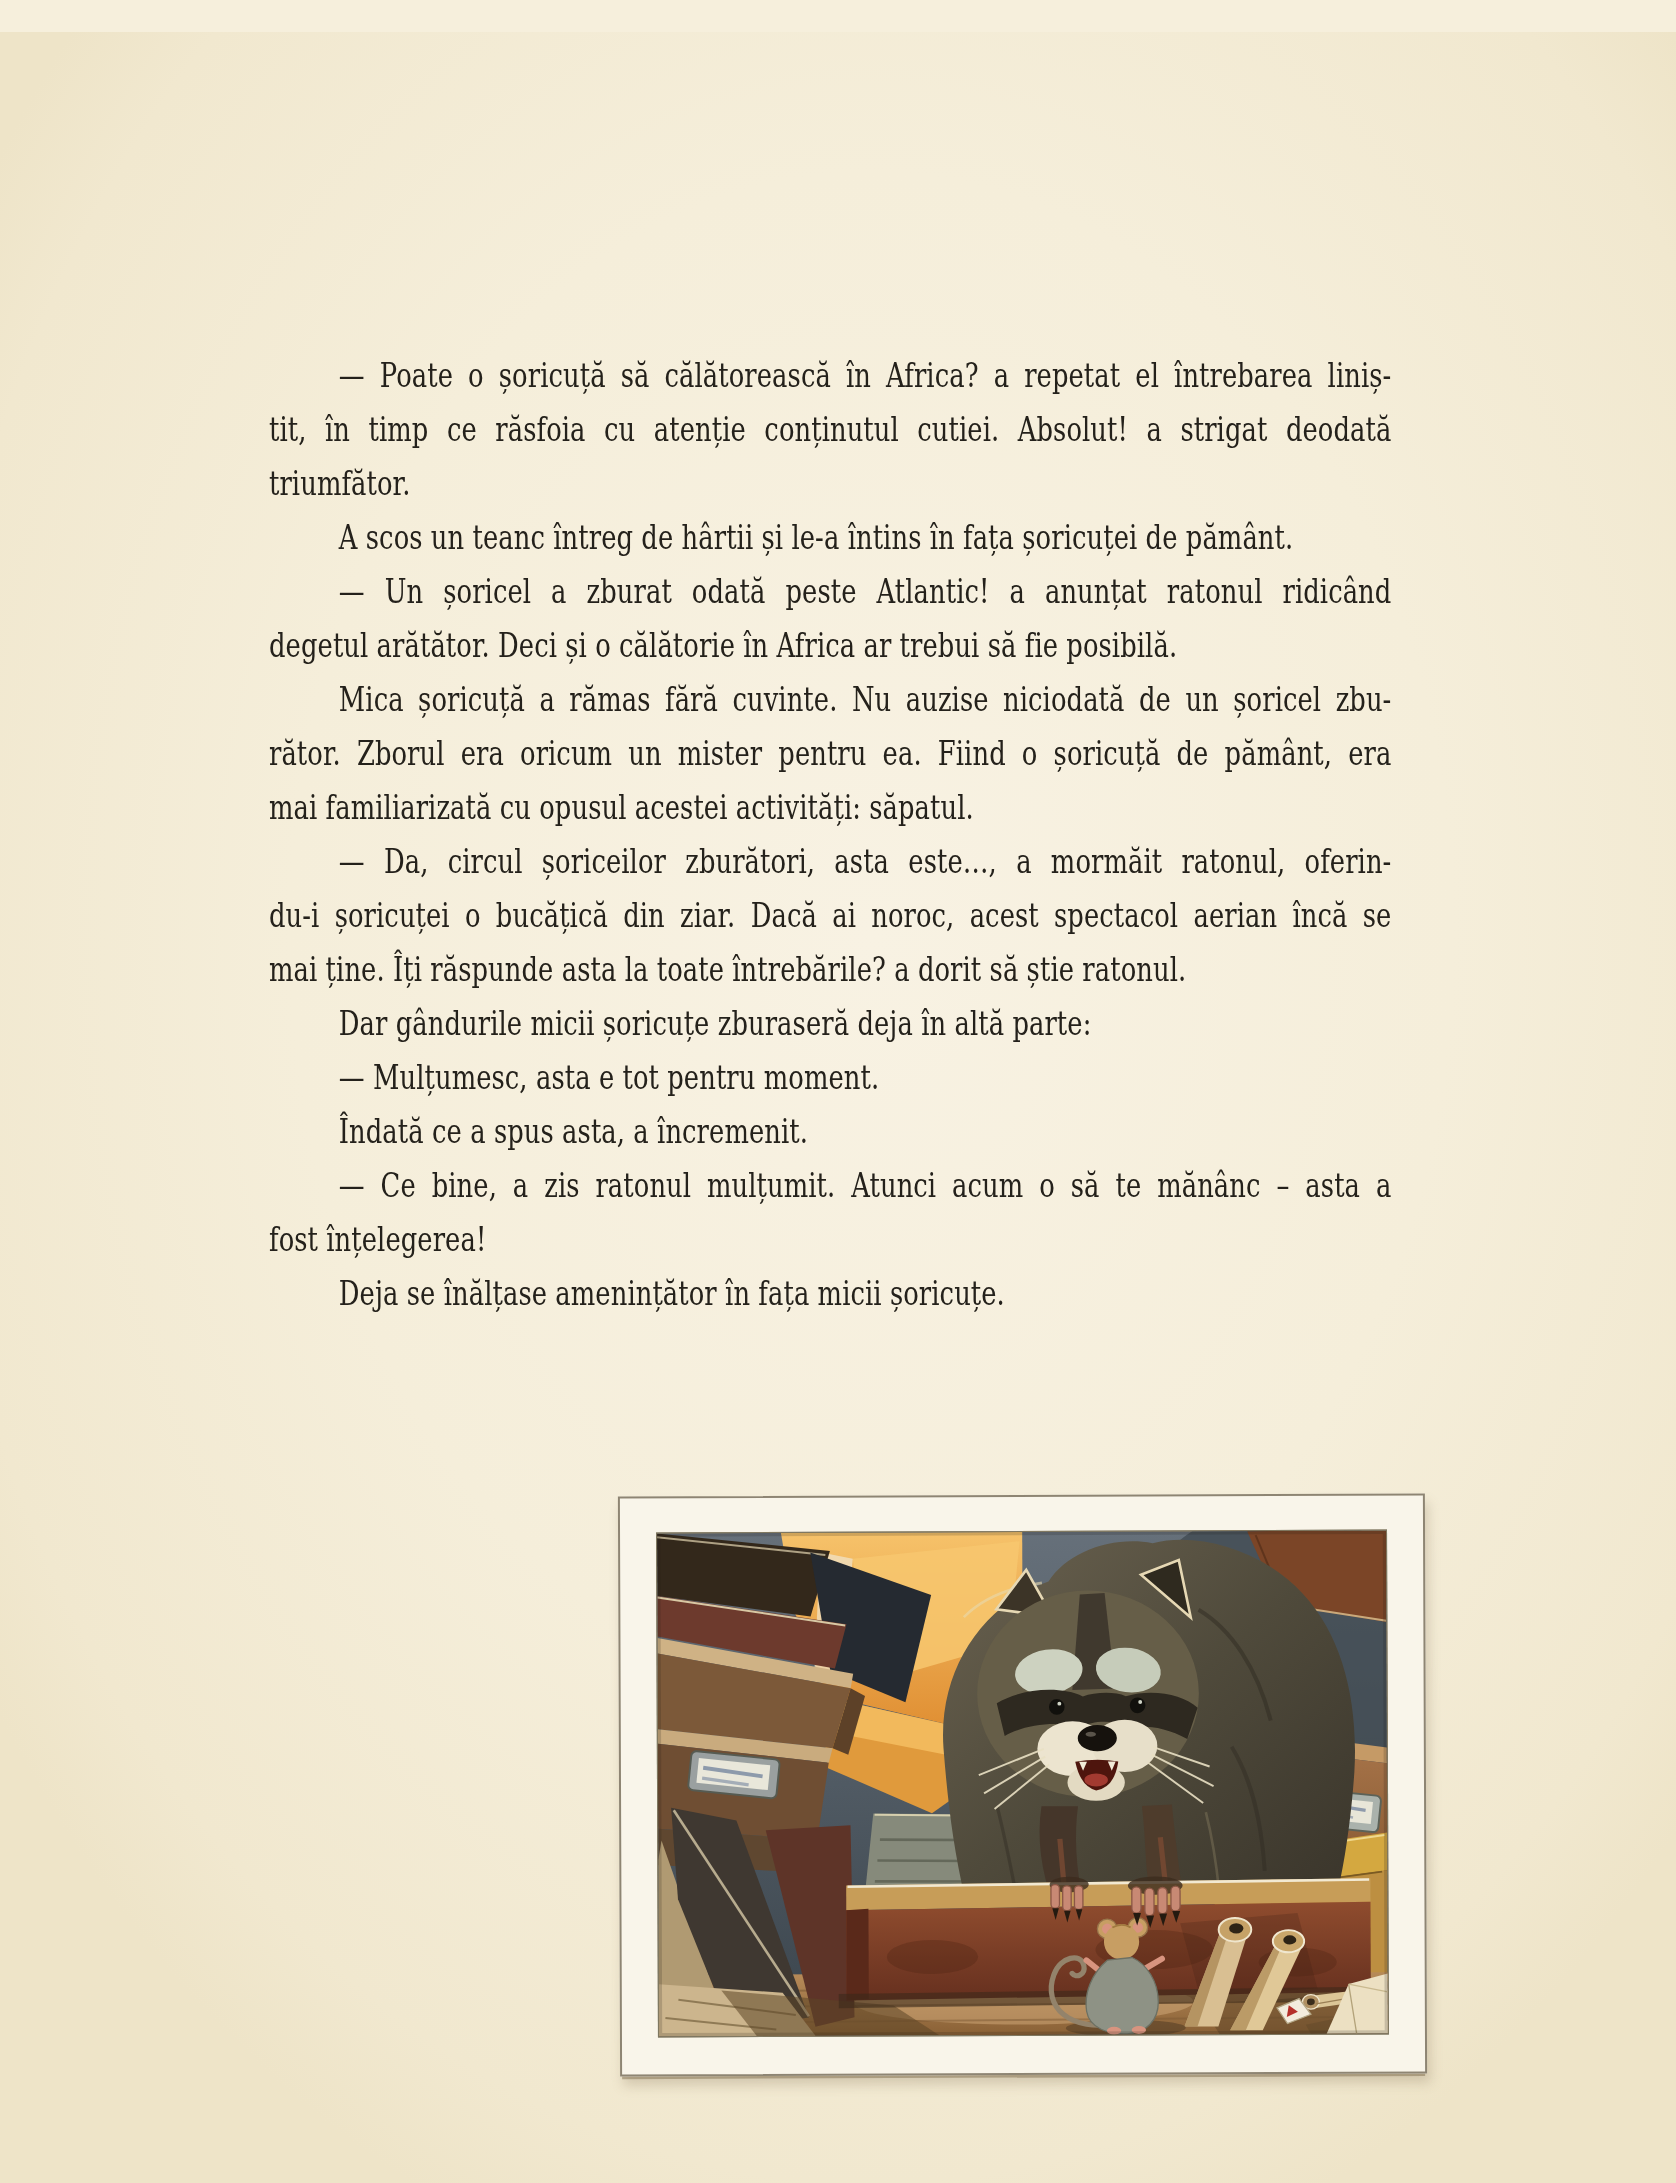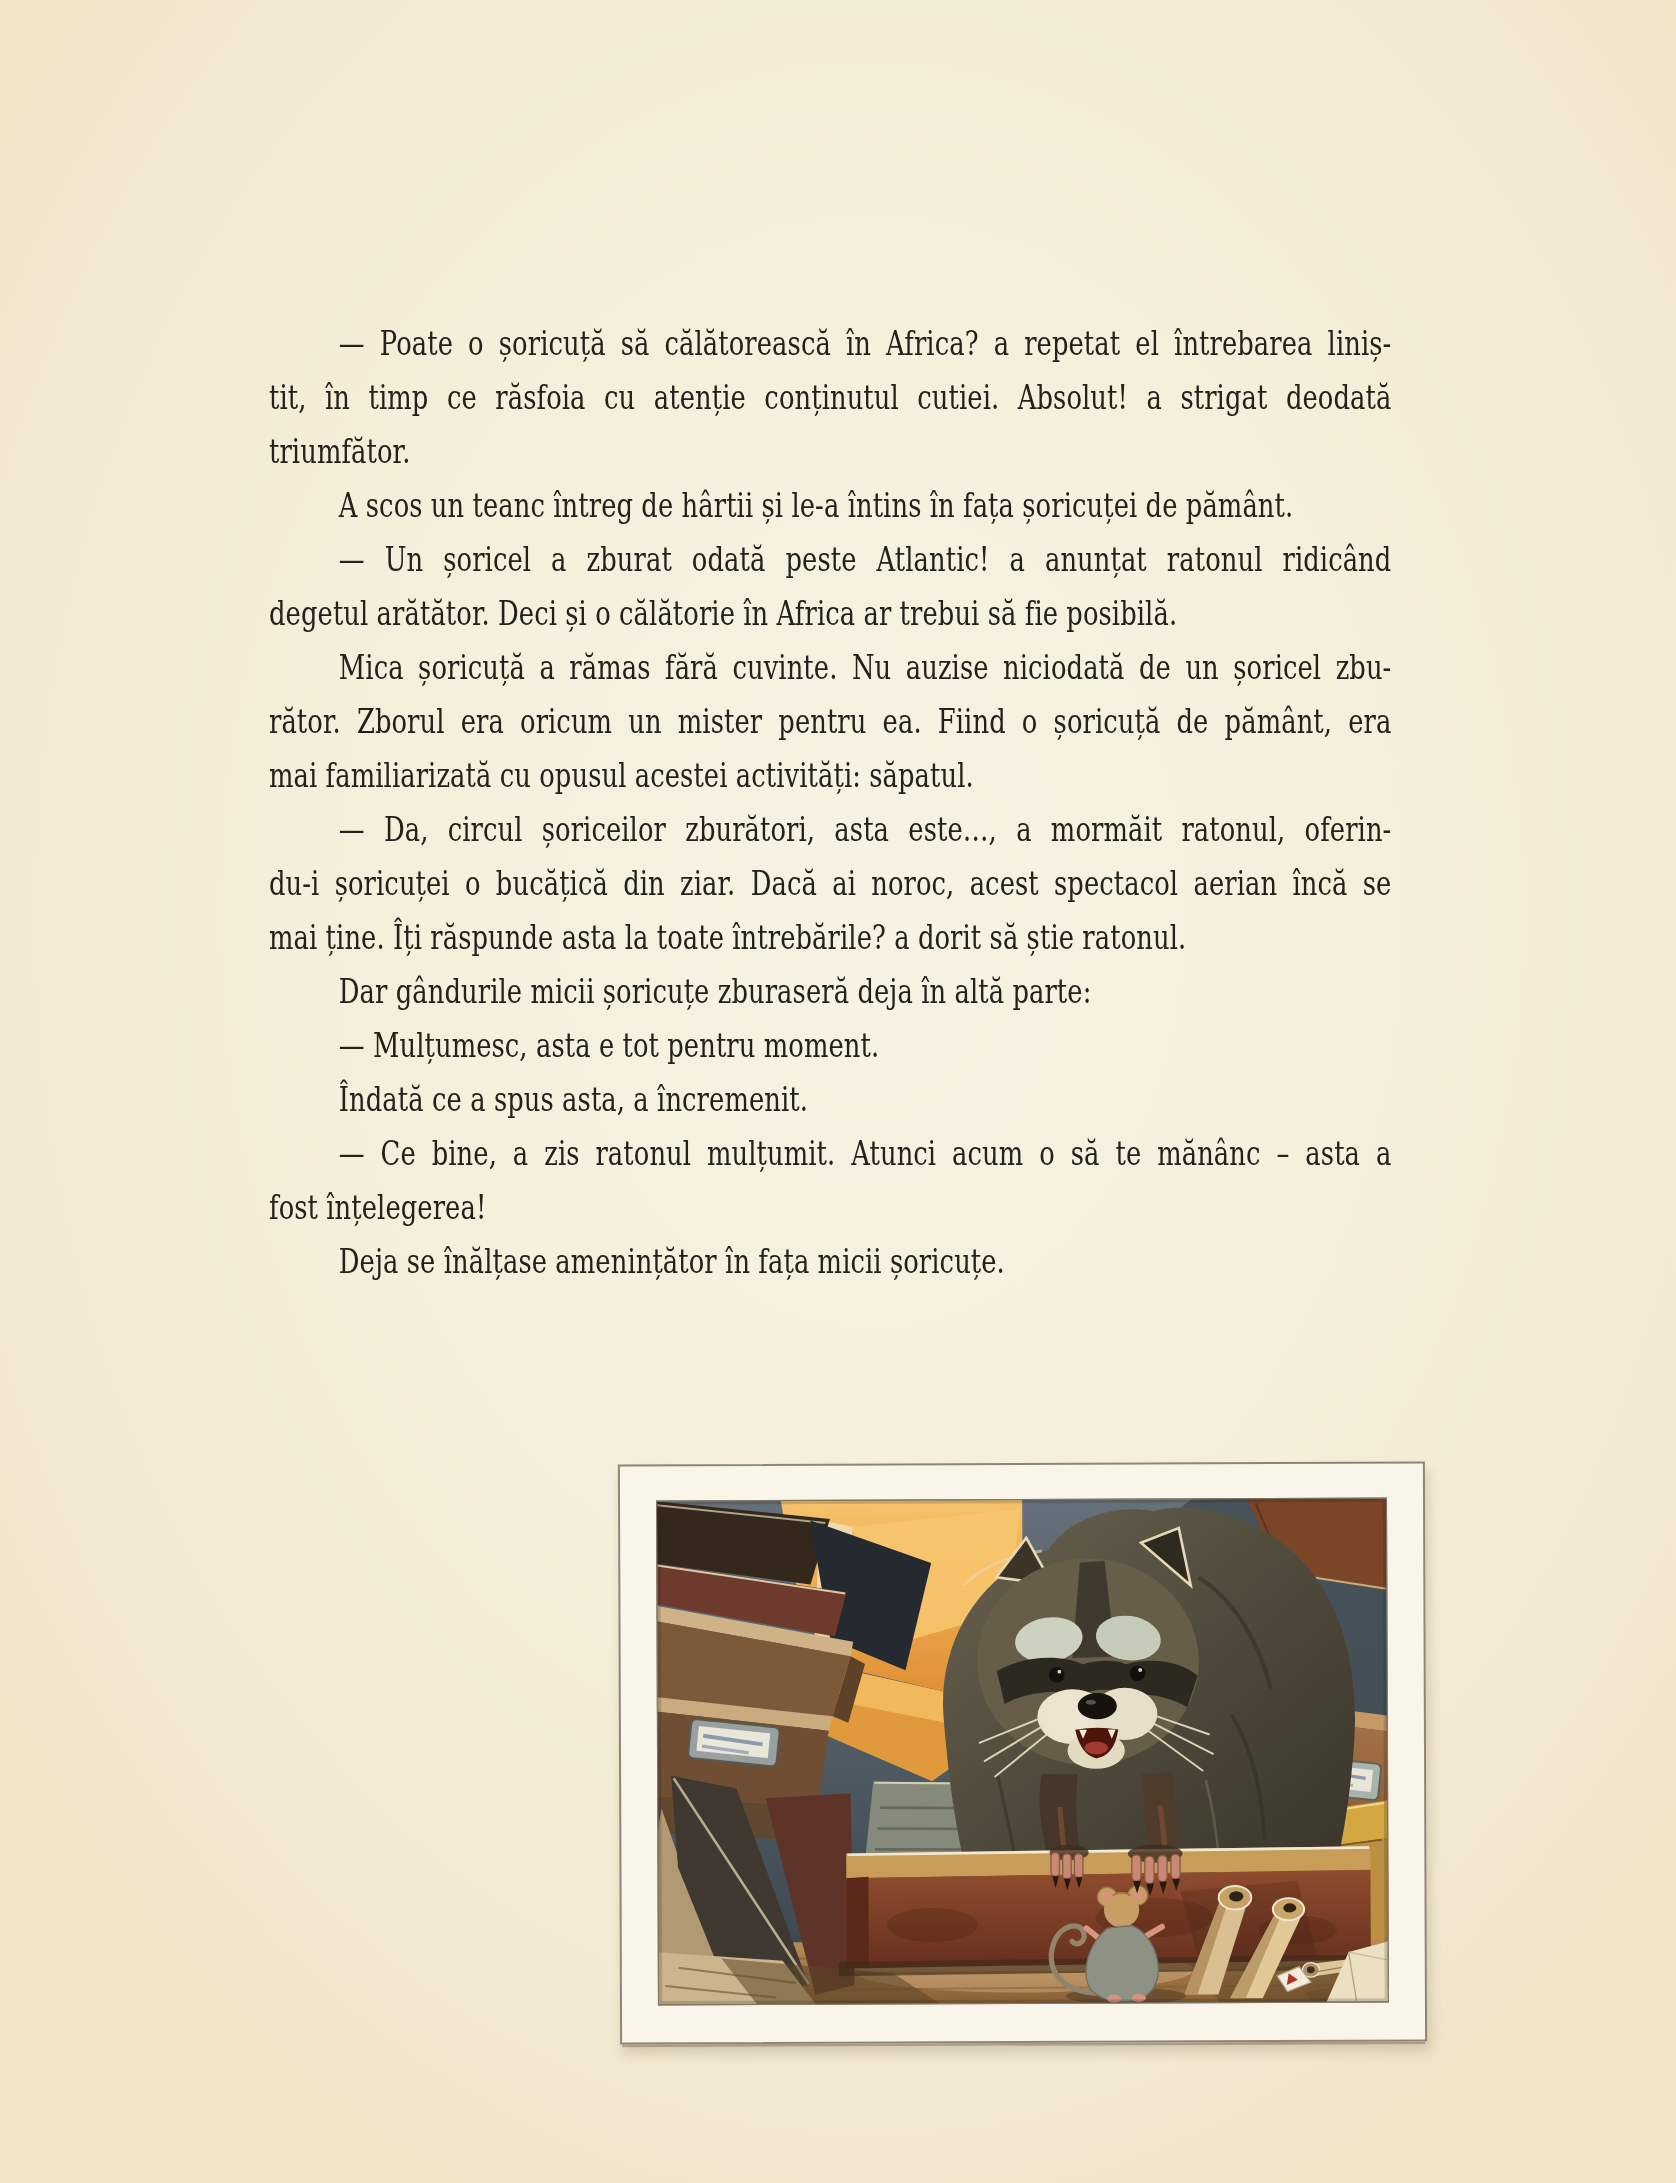--- a/index.html
+++ b/index.html
@@ -4,20 +4,21 @@
 <style>
   html,body{margin:0;padding:0;}
   body{
     width:1676px;height:2183px;position:relative;overflow:hidden;
     background:#f6efdc;
     font-family:"DejaVu Serif","Liberation Serif",serif;
   }
   .paper{
     position:absolute;inset:0;
     background:radial-gradient(ellipse 1056px 1386px at 52% 42%, #f8f2e3 0%, #f5eeda 55%, #f1e8cf 90%, #eee4c8 100%);
+    margin-top:32px;
   }
   .text-block{
     position:absolute;left:269px;top:316px;width:1122px;color:#24211b;
   }
   .text-inner{
     width:1479px;transform:scaleX(0.7589);transform-origin:0 0;
   }
   .line{
     height:54px;line-height:54px;font-size:34px;
     letter-spacing:0.1px;

